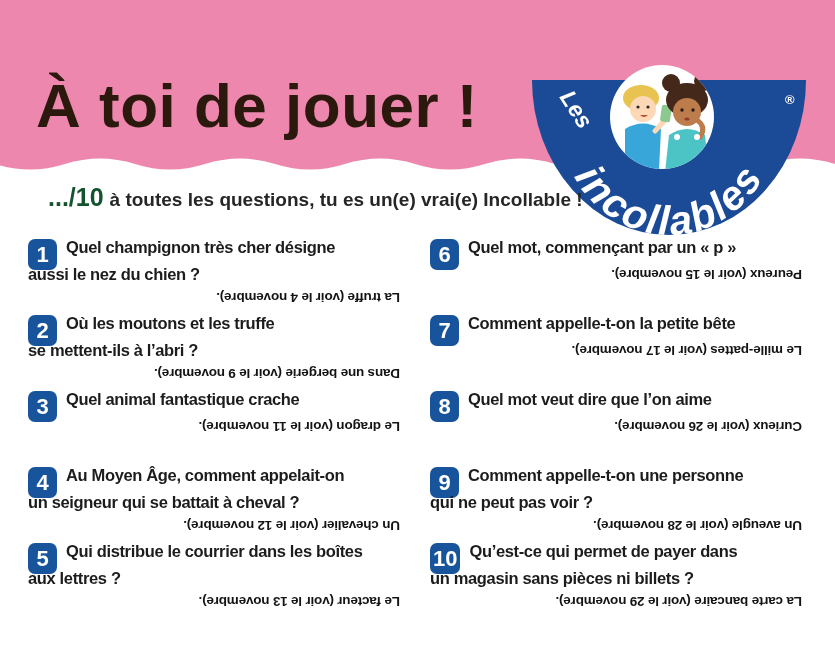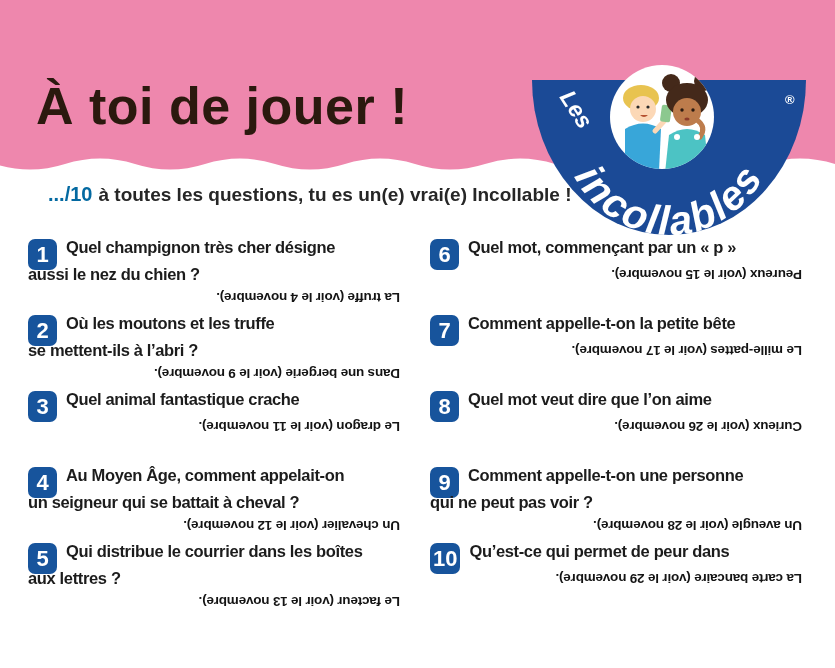--- a/index.html
+++ b/index.html
@@ -4,28 +4,28 @@
 <style>
   * { margin:0; padding:0; box-sizing:border-box; }
   html,body { background:#fff; }
   .page {
     position:relative; width:835px; height:668px; background:#ffffff;
     overflow:hidden; font-family:"Liberation Sans", sans-serif;
   }
   .header-wave { position:absolute; top:0; left:0; z-index:1; }
   .page-title {
     position:absolute; left:36px; top:80px; z-index:3;
-    font-size:52px; font-weight:800; letter-spacing:0.5px;
+    font-size:62px; font-weight:800; letter-spacing:0.5px;
     color:#2b190e; line-height:52px;
   }
   .score-line {
     position:absolute; left:48px; top:183px; z-index:3;
     font-size:19px; font-weight:bold; color:#262626; white-space:nowrap;
   }
-  .score-value { color:#0369a1; font-size:20px; margin-right:6px; }
+  .score-value { color:#14532d; font-size:25px; margin-right:6px; }
   .brand-logo { position:absolute; left:519px; top:55px; z-index:2; }
 
   .col { position:absolute; top:232px; width:372px; z-index:3; }
   .col-left  { left:28px; }
   .col-right { left:430px; }
   .q { height:76px; }
   .q-line {
     font-size:16.5px; font-weight:bold; color:#1c1c1c;
     letter-spacing:-0.35px; white-space:nowrap;
   }
@@ -142,18 +142,19 @@
     <div class="q">
       <div class="q-line q-line1"><span class="badge">8</span><span>Quel mot veut dire que l’on aime</span></div>
       <div class="answer">Curieux (voir le 26 novembre).</div>
     </div>
     <div class="q">
       <div class="q-line q-line1"><span class="badge">9</span><span>Comment appelle-t-on une personne</span></div>
       <div class="q-line q-line2">qui ne peut pas voir ?</div>
       <div class="answer">Un aveugle (voir le 28 novembre).</div>
     </div>
     <div class="q">
-      <div class="q-line q-line1"><span class="badge">10</span><span>Qu’est-ce qui permet de peur dans</span></div>
+      <div class="q-line q-line1"><span class="badge">10</span><span>Qu’est-ce qui permet de payer dans</span></div>
+      <div class="q-line q-line2">un magasin sans pièces ni billets ?</div>
       <div class="answer">La carte bancaire (voir le 29 novembre).</div>
     </div>
   </div>
 
 </div>
 
 </body></html>

